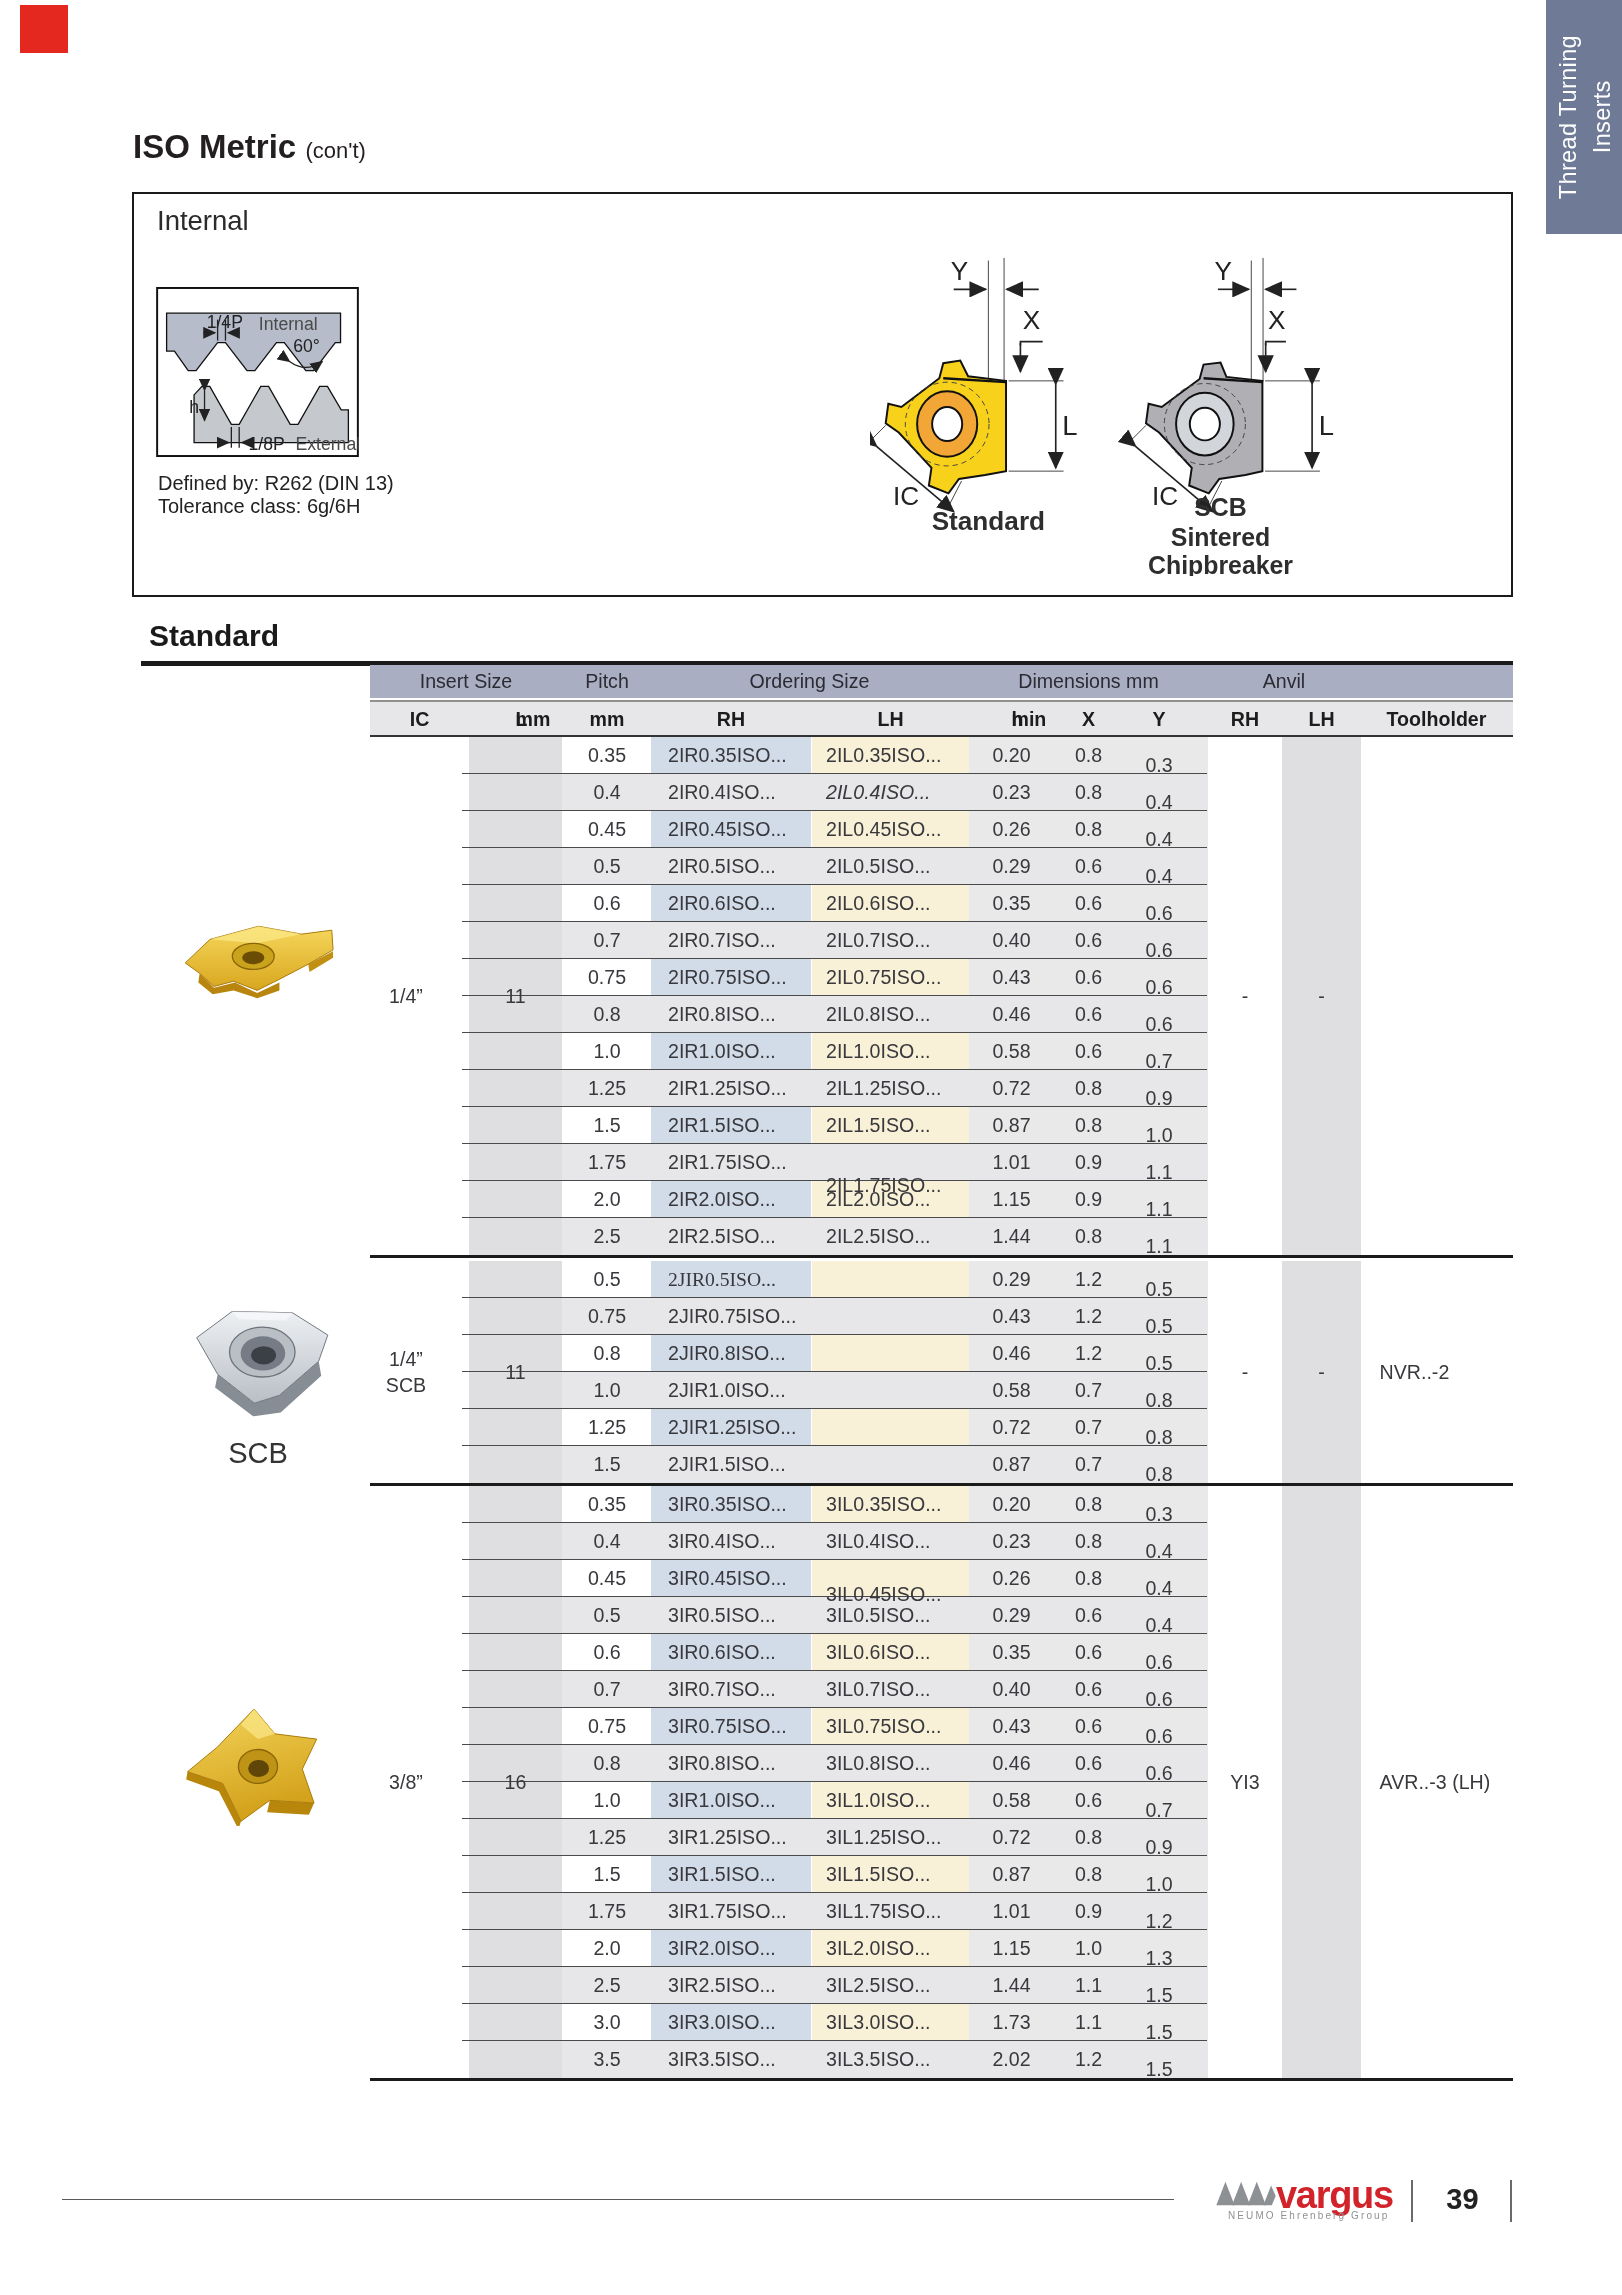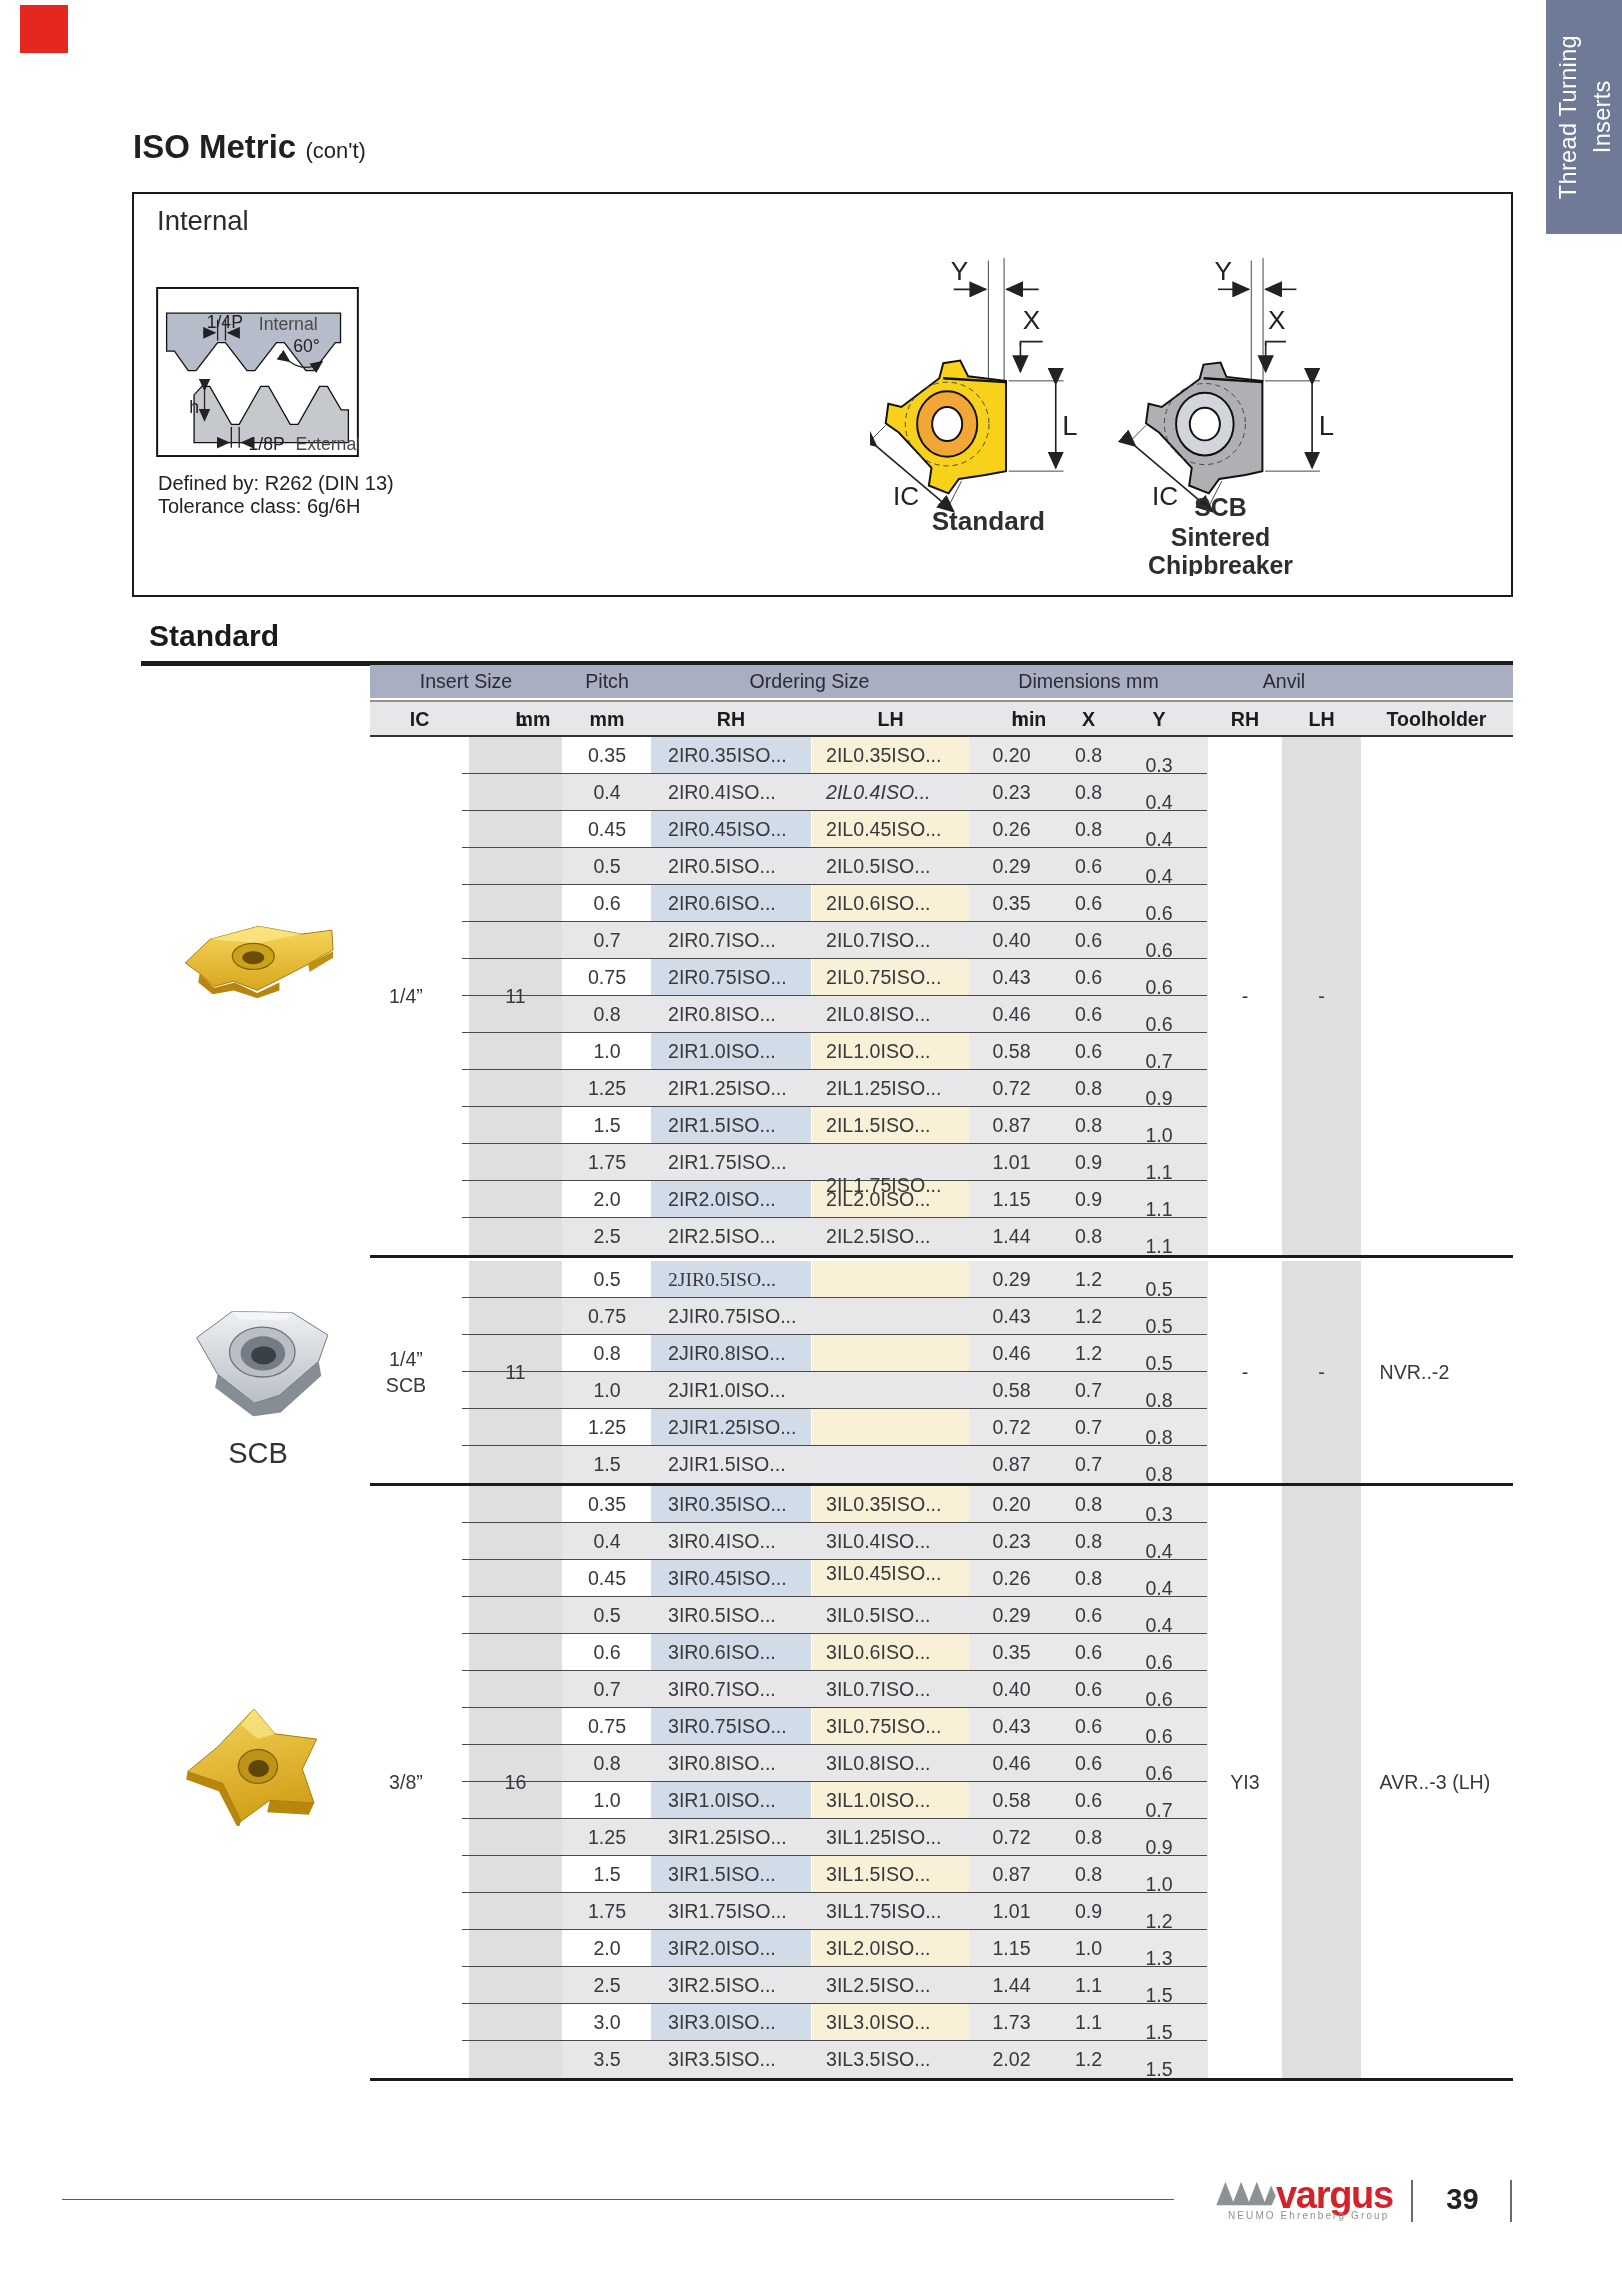--- a/index.html
+++ b/index.html
@@ -414,21 +414,21 @@
         <div class="rsep" style="top: 36px;"></div>
         <div class="cell c-pitch" style="top: 37px; height: 37px; line-height: 37px;">0.4</div>
         <div class="cell c-rh" style="top: 37px; height: 37px; line-height: 37px;">3IR0.4ISO...</div>
         <div class="cell c-lh" style="top: 37px; height: 37px; line-height: 37px;">3IL0.4ISO...</div>
         <div class="cell c-h" style="top: 37px; height: 37px; line-height: 37px;">0.23</div>
         <div class="cell c-x" style="top: 37px; height: 37px; line-height: 37px;">0.8</div>
         <div class="cell c-y" style="top: 37px; height: 37px; line-height: 37px;">0.4</div>
         <div class="rsep" style="top: 73px;"></div>
         <div class="cell c-pitch" style="top: 74px; height: 37px; line-height: 37px;">0.45</div>
         <div class="cell c-rh" style="top: 74px; height: 37px; line-height: 37px;">3IR0.45ISO...</div>
-        <div class="cell c-lh" style="top: 69px; height: 37px; line-height: 37px;">3IL0.45ISO...</div>
+        <div class="cell c-lh" style="top: 90px; height: 37px; line-height: 37px;">3IL0.45ISO...</div>
         <div class="cell c-h" style="top: 74px; height: 37px; line-height: 37px;">0.26</div>
         <div class="cell c-x" style="top: 74px; height: 37px; line-height: 37px;">0.8</div>
         <div class="cell c-y" style="top: 74px; height: 37px; line-height: 37px;">0.4</div>
         <div class="row-stripe" style="top: 111px; height: 37px;"></div>
         <div class="rsep" style="top: 110px;"></div>
         <div class="cell c-pitch" style="top: 111px; height: 37px; line-height: 37px;">0.5</div>
         <div class="cell c-rh" style="top: 111px; height: 37px; line-height: 37px;">3IR0.5ISO...</div>
         <div class="cell c-lh" style="top: 111px; height: 37px; line-height: 37px;">3IL0.5ISO...</div>
         <div class="cell c-h" style="top: 111px; height: 37px; line-height: 37px;">0.29</div>
         <div class="cell c-x" style="top: 111px; height: 37px; line-height: 37px;">0.6</div>

